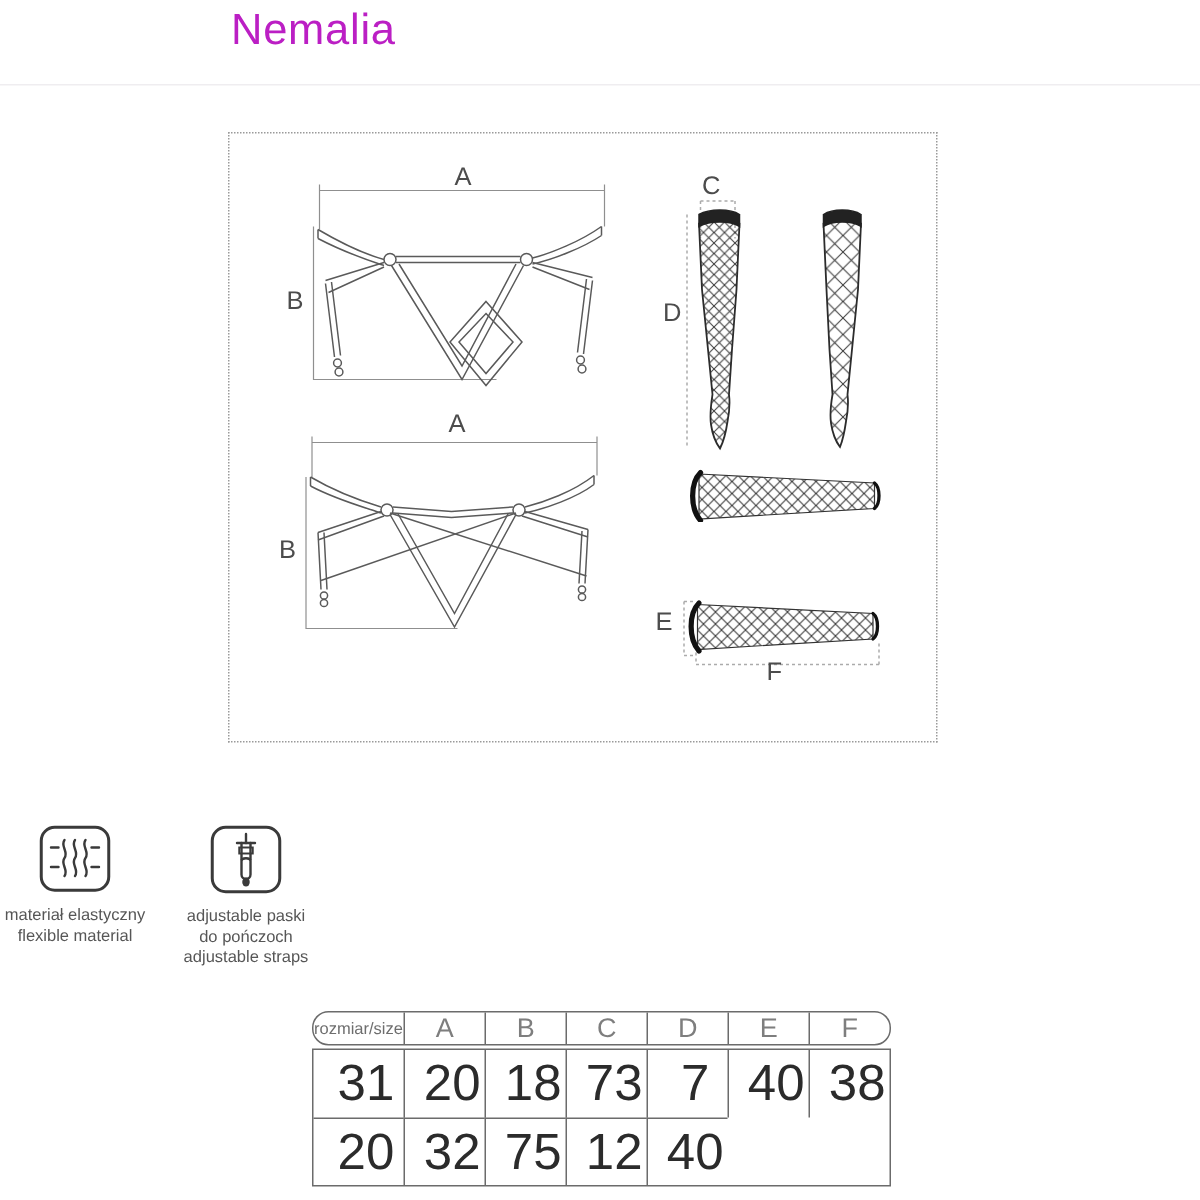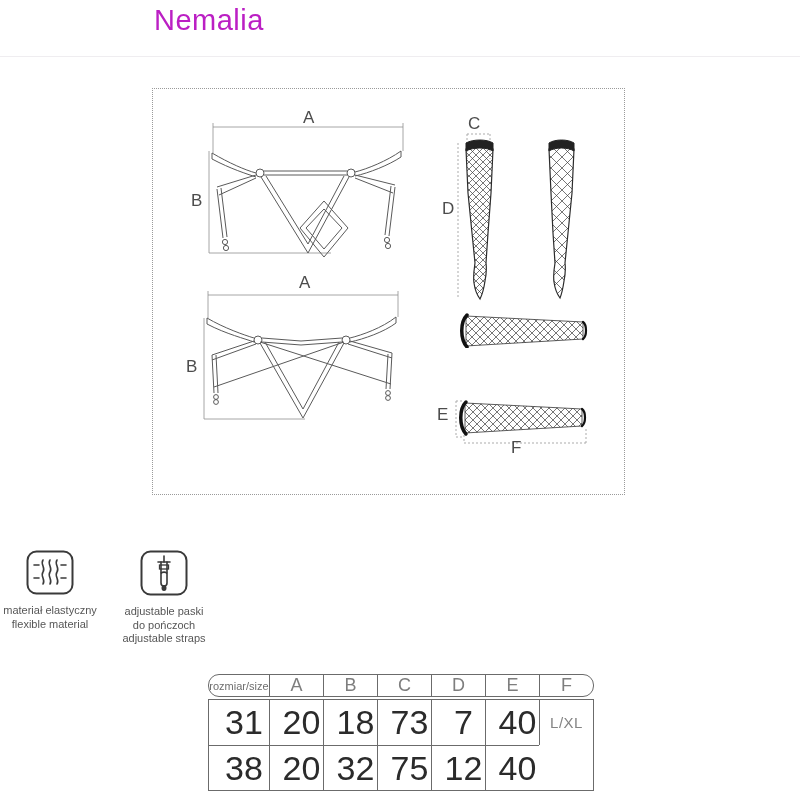--- a/index.html
+++ b/index.html
@@ -220,21 +220,20 @@
       <div class="cell head-col">E</div>
       <div class="cell head-col">F</div>
     </div>
     <div class="t-body">
       <div class="cell num">31</div>
       <div class="cell num">20</div>
       <div class="cell num">18</div>
       <div class="cell num">73</div>
       <div class="cell num">7</div>
       <div class="cell num">40</div>
-      <div class="cell row-label">L/XL</div>
       <div class="cell num">38</div>
       <div class="cell num">20</div>
       <div class="cell num">32</div>
       <div class="cell num">75</div>
       <div class="cell num">12</div>
       <div class="cell num">40</div>
     </div>
   </div>
 
 </div>

